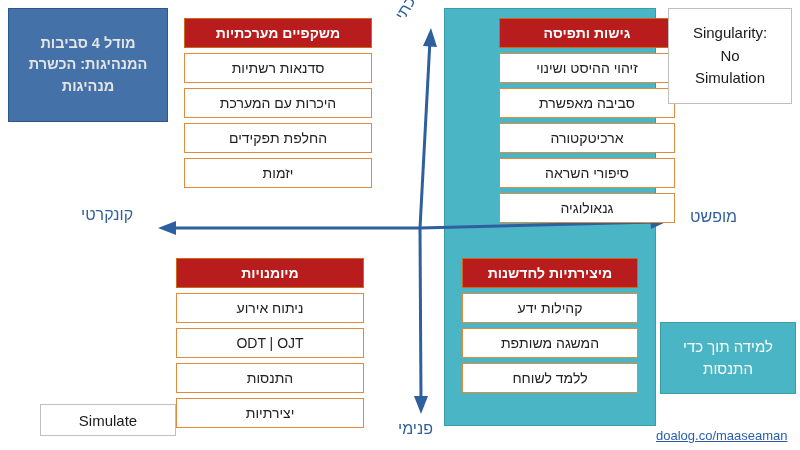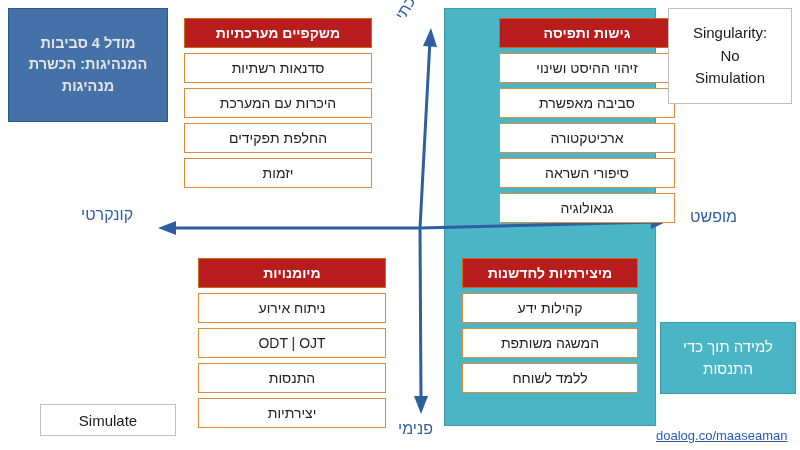--- a/index.html
+++ b/index.html
@@ -68,21 +68,21 @@
     font-size: 14px;
     text-align: center;
     line-height: 28px;
     height: 30px;
     direction: rtl;
     box-sizing: border-box;
   }
   .cell.ltr { direction: ltr; }
   
   #stack-systemic { left: 184px; top: 18px; width: 188px; }
-  #stack-skills   { left: 198px; top: 258px; width: 188px; }
+  #stack-skills   { left: 176px; top: 258px; width: 188px; }
   
   .teal-panel {
     position: absolute;
     left: 444px;
     top: 8px;
     width: 212px;
     height: 418px;
     background: #4ab5c4;
     border: 1px solid #3a9dab;
     box-sizing: border-box;

